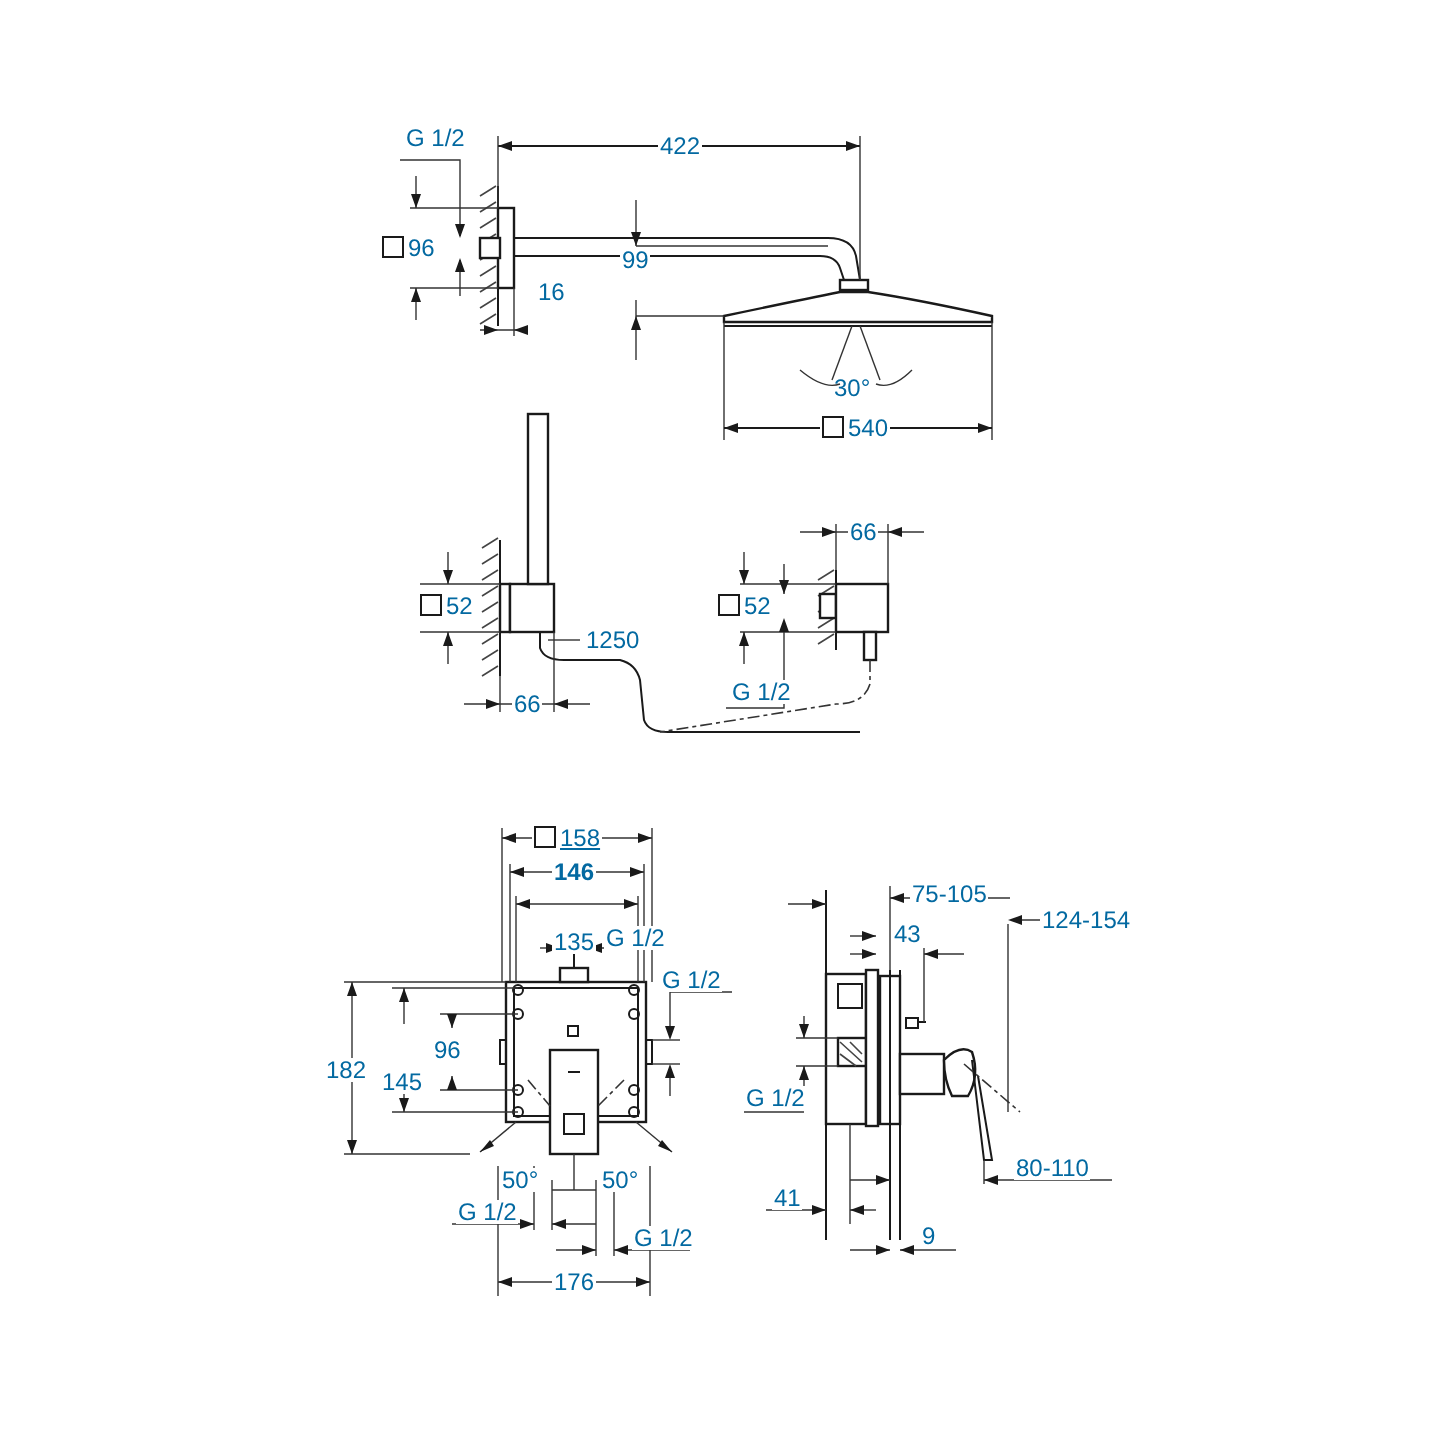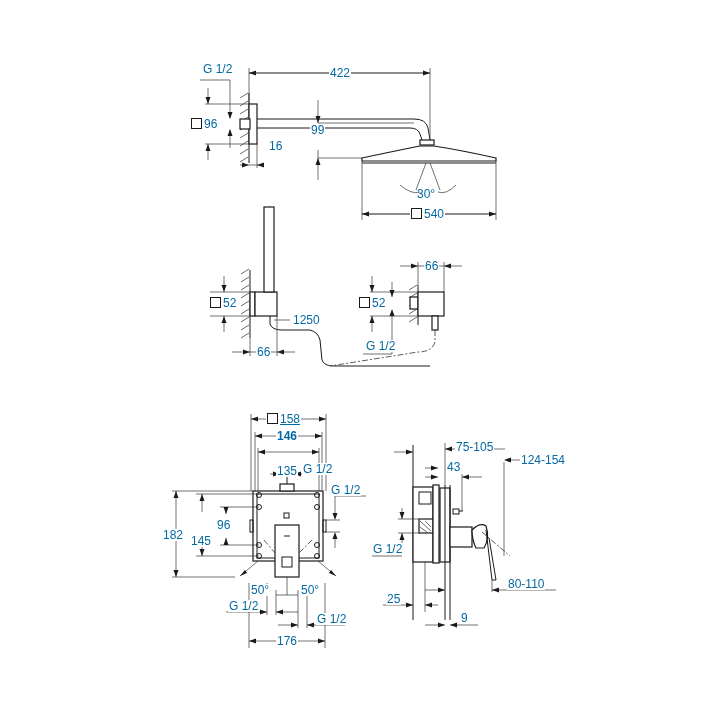--- a/index.html
+++ b/index.html
@@ -280,15 +280,15 @@
 <span class="lbl" style="left:250px;top:584px;">50°</span>
 <span class="lbl" style="left:300px;top:584px;">50°</span>
 <span class="lbl" style="left:228px;top:600px;">G 1/2</span>
 <span class="lbl" style="left:316px;top:613px;">G 1/2</span>
 <span class="lbl" style="left:276px;top:635px;">176</span>
 
 <span class="lbl" style="left:455px;top:424px;margin-top:17px;">75-105</span>
 <span class="lbl" style="left:446px;top:461px;">43</span>
 <span class="lbl" style="left:520px;top:454px;">124-154</span>
 <span class="lbl" style="left:372px;top:543px;">G 1/2</span>
-<span class="lbl" style="left:386px;top:593px;">25</span>
+<span class="lbl" style="left:386px;top:593px;">41</span>
 <span class="lbl" style="left:507px;top:578px;">80-110</span>
 <span class="lbl" style="left:460px;top:612px;">9</span>
 
 </body></html>

